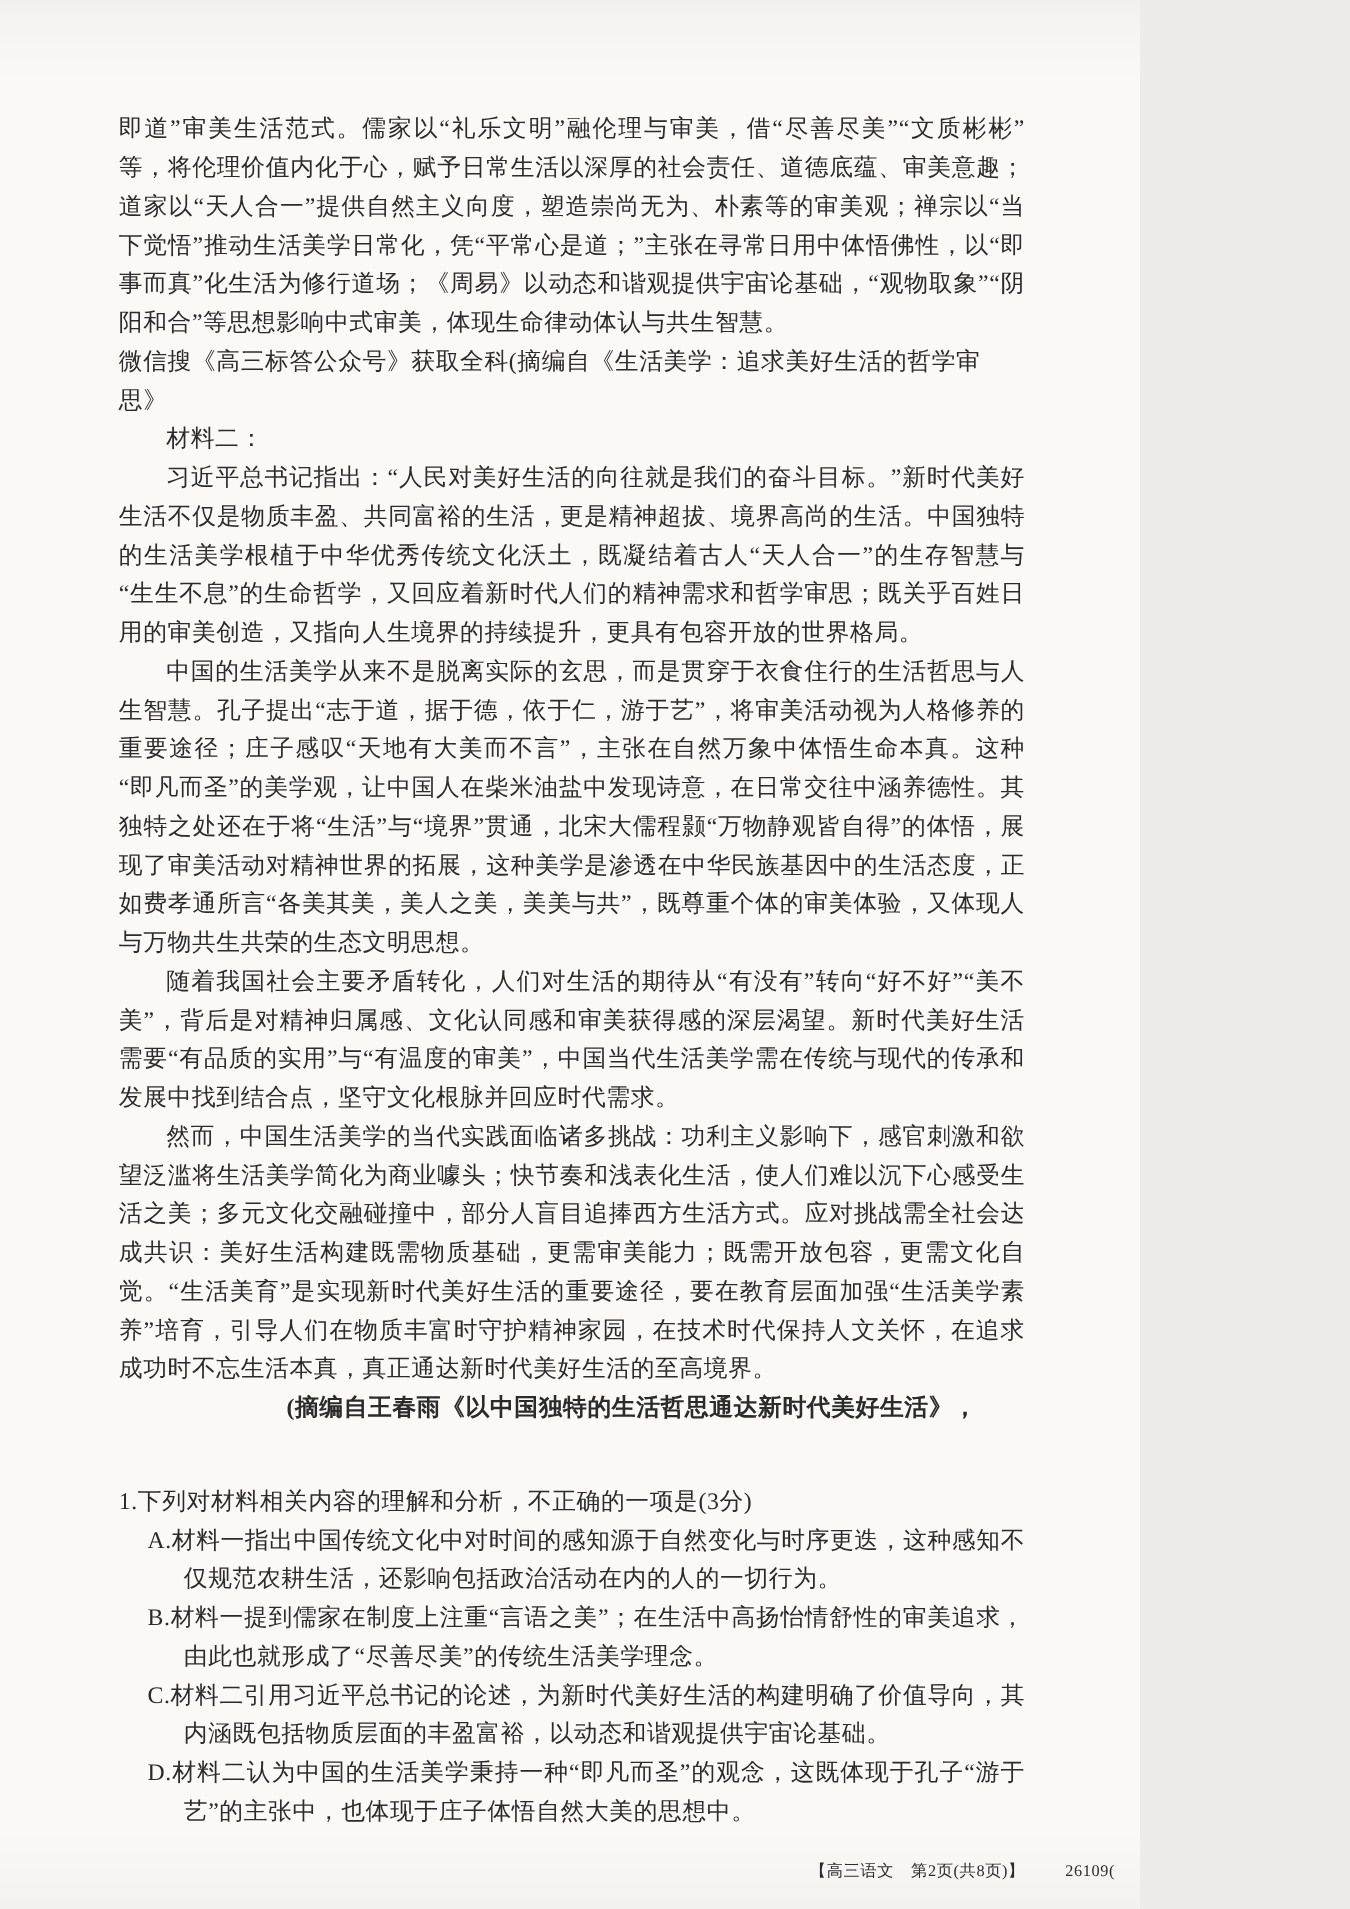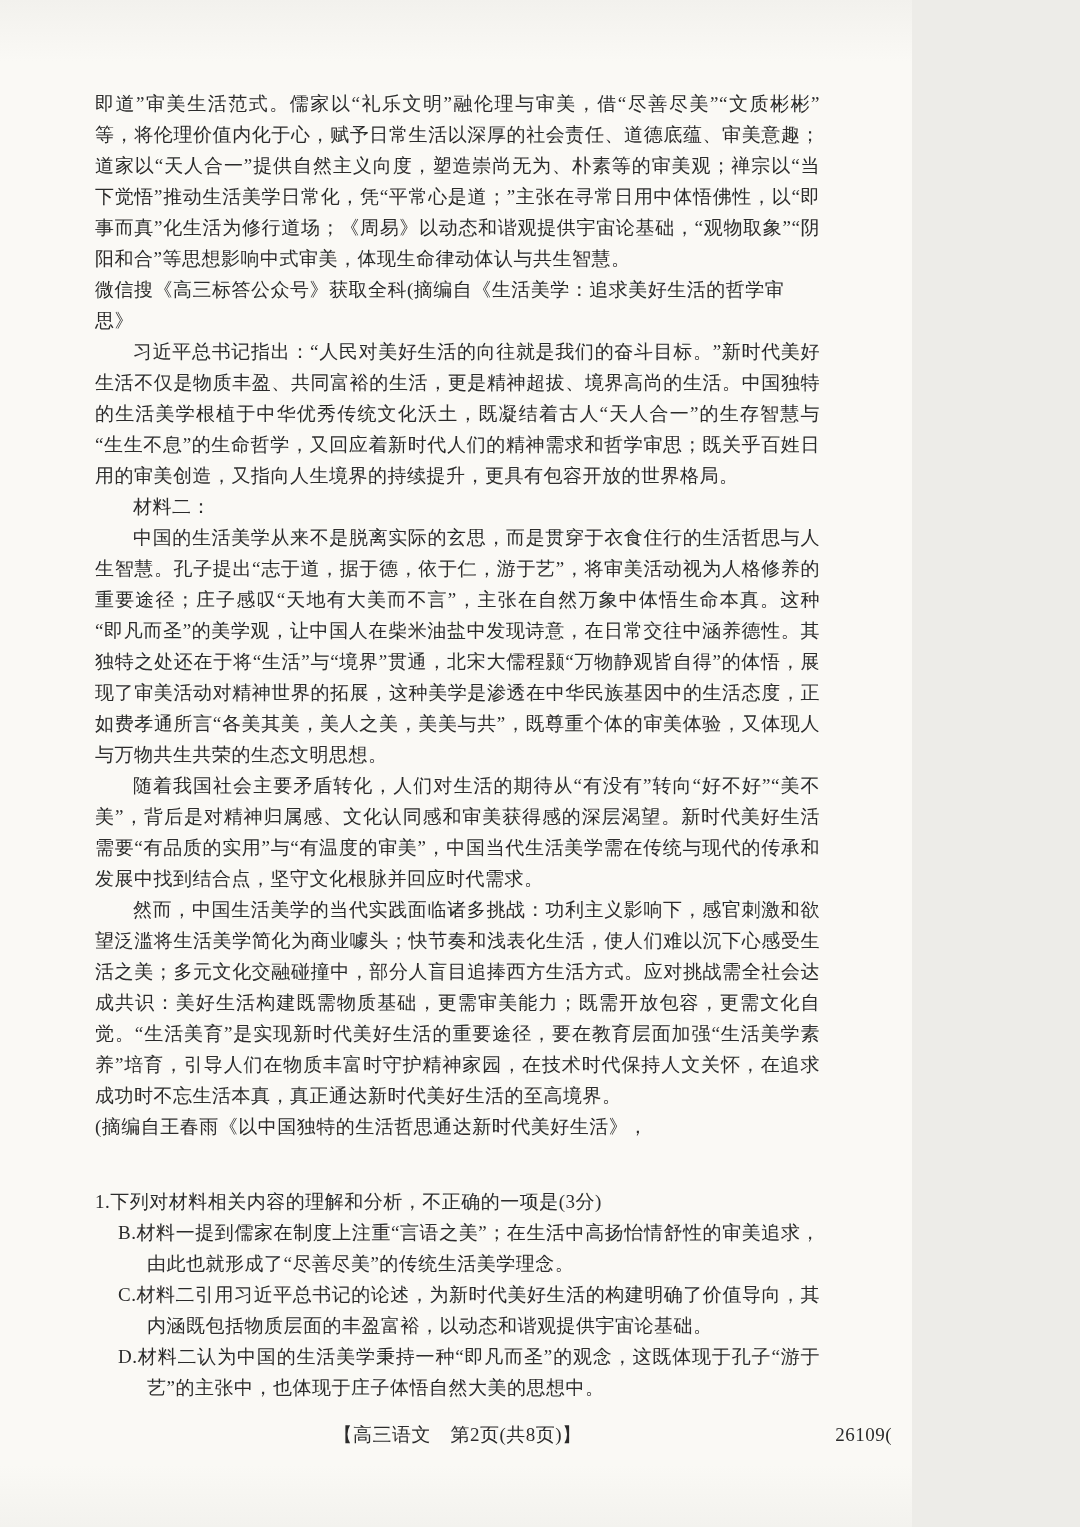--- a/index.html
+++ b/index.html
@@ -31,73 +31,76 @@
   }
 
   .para.no-indent { text-indent: 0; }
 
   .attribution-center {
     text-align: left;
     text-indent: 0;
   }
 
   .attribution-right {
+    text-align: right;
     text-indent: 0;
     padding-right: 38px;
+    font-weight: bold;
   }
 
   .question-stem {
     text-align: justify;
     text-indent: 0;
     margin-top: 44px;
   }
 
   .option {
     text-align: justify;
     padding-left: 52px;
     text-indent: -29px;
   }
 
   .footer {
     position: relative;
     margin-top: 16px;
-    text-align: center;
-    font-size: 19px;
+    text-align: right;
+    font-size: 13px;
   }
 
   .footer-code {
     position: absolute;
     right: -72px;
     top: 0;
     white-space: nowrap;
   }
 </style>
 </head>
 <body>
 
 <div class="page">
 
   <p class="para no-indent">即道”审美生活范式。儒家以“礼乐文明”融伦理与审美，借“尽善尽美”“文质彬彬”等，将伦理价值内化于心，赋予日常生活以深厚的社会责任、道德底蕴、审美意趣；道家以“天人合一”提供自然主义向度，塑造崇尚无为、朴素等的审美观；禅宗以“当下觉悟”推动生活美学日常化，凭“平常心是道；”主张在寻常日用中体悟佛性，以“即事而真”化生活为修行道场；《周易》以动态和谐观提供宇宙论基础，“观物取象”“阴阳和合”等思想影响中式审美，体现生命律动体认与共生智慧。</p>
 
   <p class="attribution-center">微信搜《高三标答公众号》获取全科(摘编自《生活美学：追求美好生活的哲学审思》</p>
 
+  <p class="para">材料二：</p>
+
   <p class="para">习近平总书记指出：“人民对美好生活的向往就是我们的奋斗目标。”新时代美好生活不仅是物质丰盈、共同富裕的生活，更是精神超拔、境界高尚的生活。中国独特的生活美学根植于中华优秀传统文化沃土，既凝结着古人“天人合一”的生存智慧与“生生不息”的生命哲学，又回应着新时代人们的精神需求和哲学审思；既关乎百姓日用的审美创造，又指向人生境界的持续提升，更具有包容开放的世界格局。</p>
-
-  <p class="para">材料二：</p>
 
   <p class="para">中国的生活美学从来不是脱离实际的玄思，而是贯穿于衣食住行的生活哲思与人生智慧。孔子提出“志于道，据于德，依于仁，游于艺”，将审美活动视为人格修养的重要途径；庄子感叹“天地有大美而不言”，主张在自然万象中体悟生命本真。这种“即凡而圣”的美学观，让中国人在柴米油盐中发现诗意，在日常交往中涵养德性。其独特之处还在于将“生活”与“境界”贯通，北宋大儒程颢“万物静观皆自得”的体悟，展现了审美活动对精神世界的拓展，这种美学是渗透在中华民族基因中的生活态度，正如费孝通所言“各美其美，美人之美，美美与共”，既尊重个体的审美体验，又体现人与万物共生共荣的生态文明思想。</p>
 
   <p class="para">随着我国社会主要矛盾转化，人们对生活的期待从“有没有”转向“好不好”“美不美”，背后是对精神归属感、文化认同感和审美获得感的深层渴望。新时代美好生活需要“有品质的实用”与“有温度的审美”，中国当代生活美学需在传统与现代的传承和发展中找到结合点，坚守文化根脉并回应时代需求。</p>
 
   <p class="para">然而，中国生活美学的当代实践面临诸多挑战：功利主义影响下，感官刺激和欲望泛滥将生活美学简化为商业噱头；快节奏和浅表化生活，使人们难以沉下心感受生活之美；多元文化交融碰撞中，部分人盲目追捧西方生活方式。应对挑战需全社会达成共识：美好生活构建既需物质基础，更需审美能力；既需开放包容，更需文化自觉。“生活美育”是实现新时代美好生活的重要途径，要在教育层面加强“生活美学素养”培育，引导人们在物质丰富时守护精神家园，在技术时代保持人文关怀，在追求成功时不忘生活本真，真正通达新时代美好生活的至高境界。</p>
 
   <p class="attribution-right">(摘编自王春雨《以中国独特的生活哲思通达新时代美好生活》，</p>
 
   <p class="question-stem">1.下列对材料相关内容的理解和分析，不正确的一项是(3分)</p>
 
+  <p class="option"><span>A.</span><span>材料一指出中国传统文化中对时间的感知源于自然变化与时序更迭，这种感知不仅规范农耕生活，还影响包括政治活动在内的人的一切行为。</span></p>
 
   <p class="option"><span>B.</span><span>材料一提到儒家在制度上注重“言语之美”；在生活中高扬怡情舒性的审美追求，由此也就形成了“尽善尽美”的传统生活美学理念。</span></p>
 
   <p class="option"><span>C.</span><span>材料二引用习近平总书记的论述，为新时代美好生活的构建明确了价值导向，其内涵既包括物质层面的丰盈富裕，以动态和谐观提供宇宙论基础。</span></p>
 
   <p class="option"><span>D.</span><span>材料二认为中国的生活美学秉持一种“即凡而圣”的观念，这既体现于孔子“游于艺”的主张中，也体现于庄子体悟自然大美的思想中。</span></p>
 
   <div class="footer">
     <span>【高三语文　第2页(共8页)】</span>
     <span class="footer-code">26109(</span>

